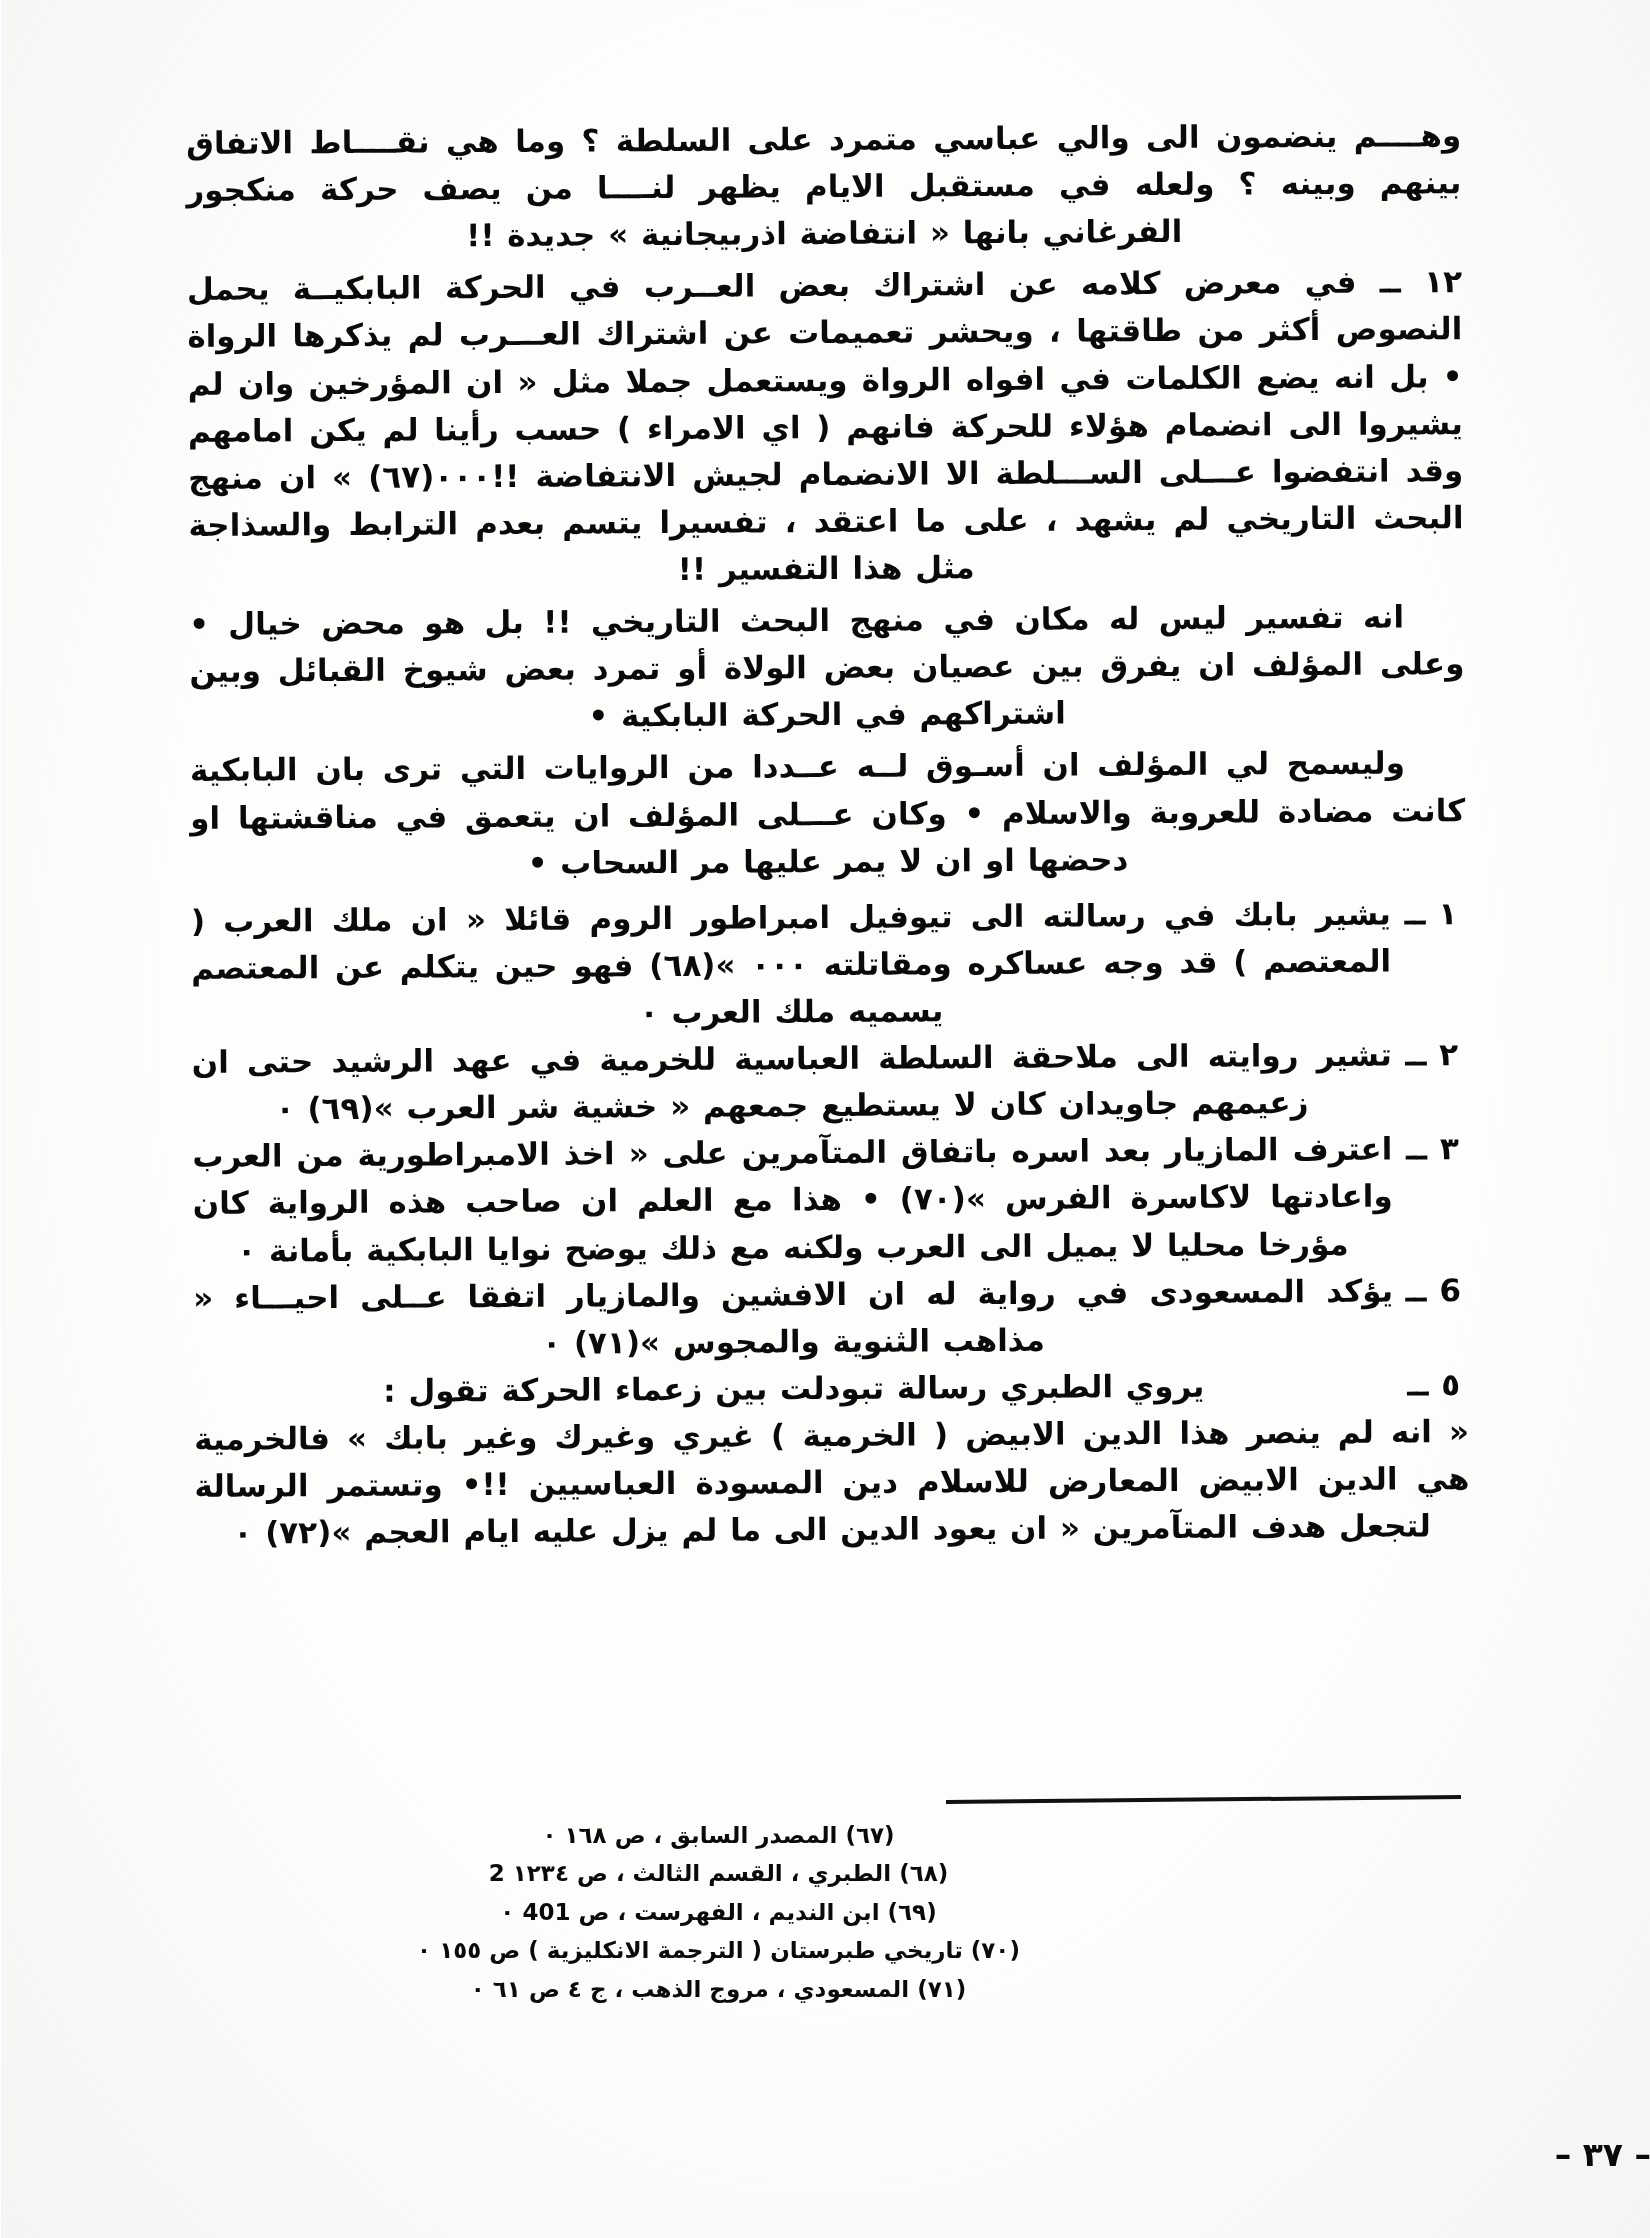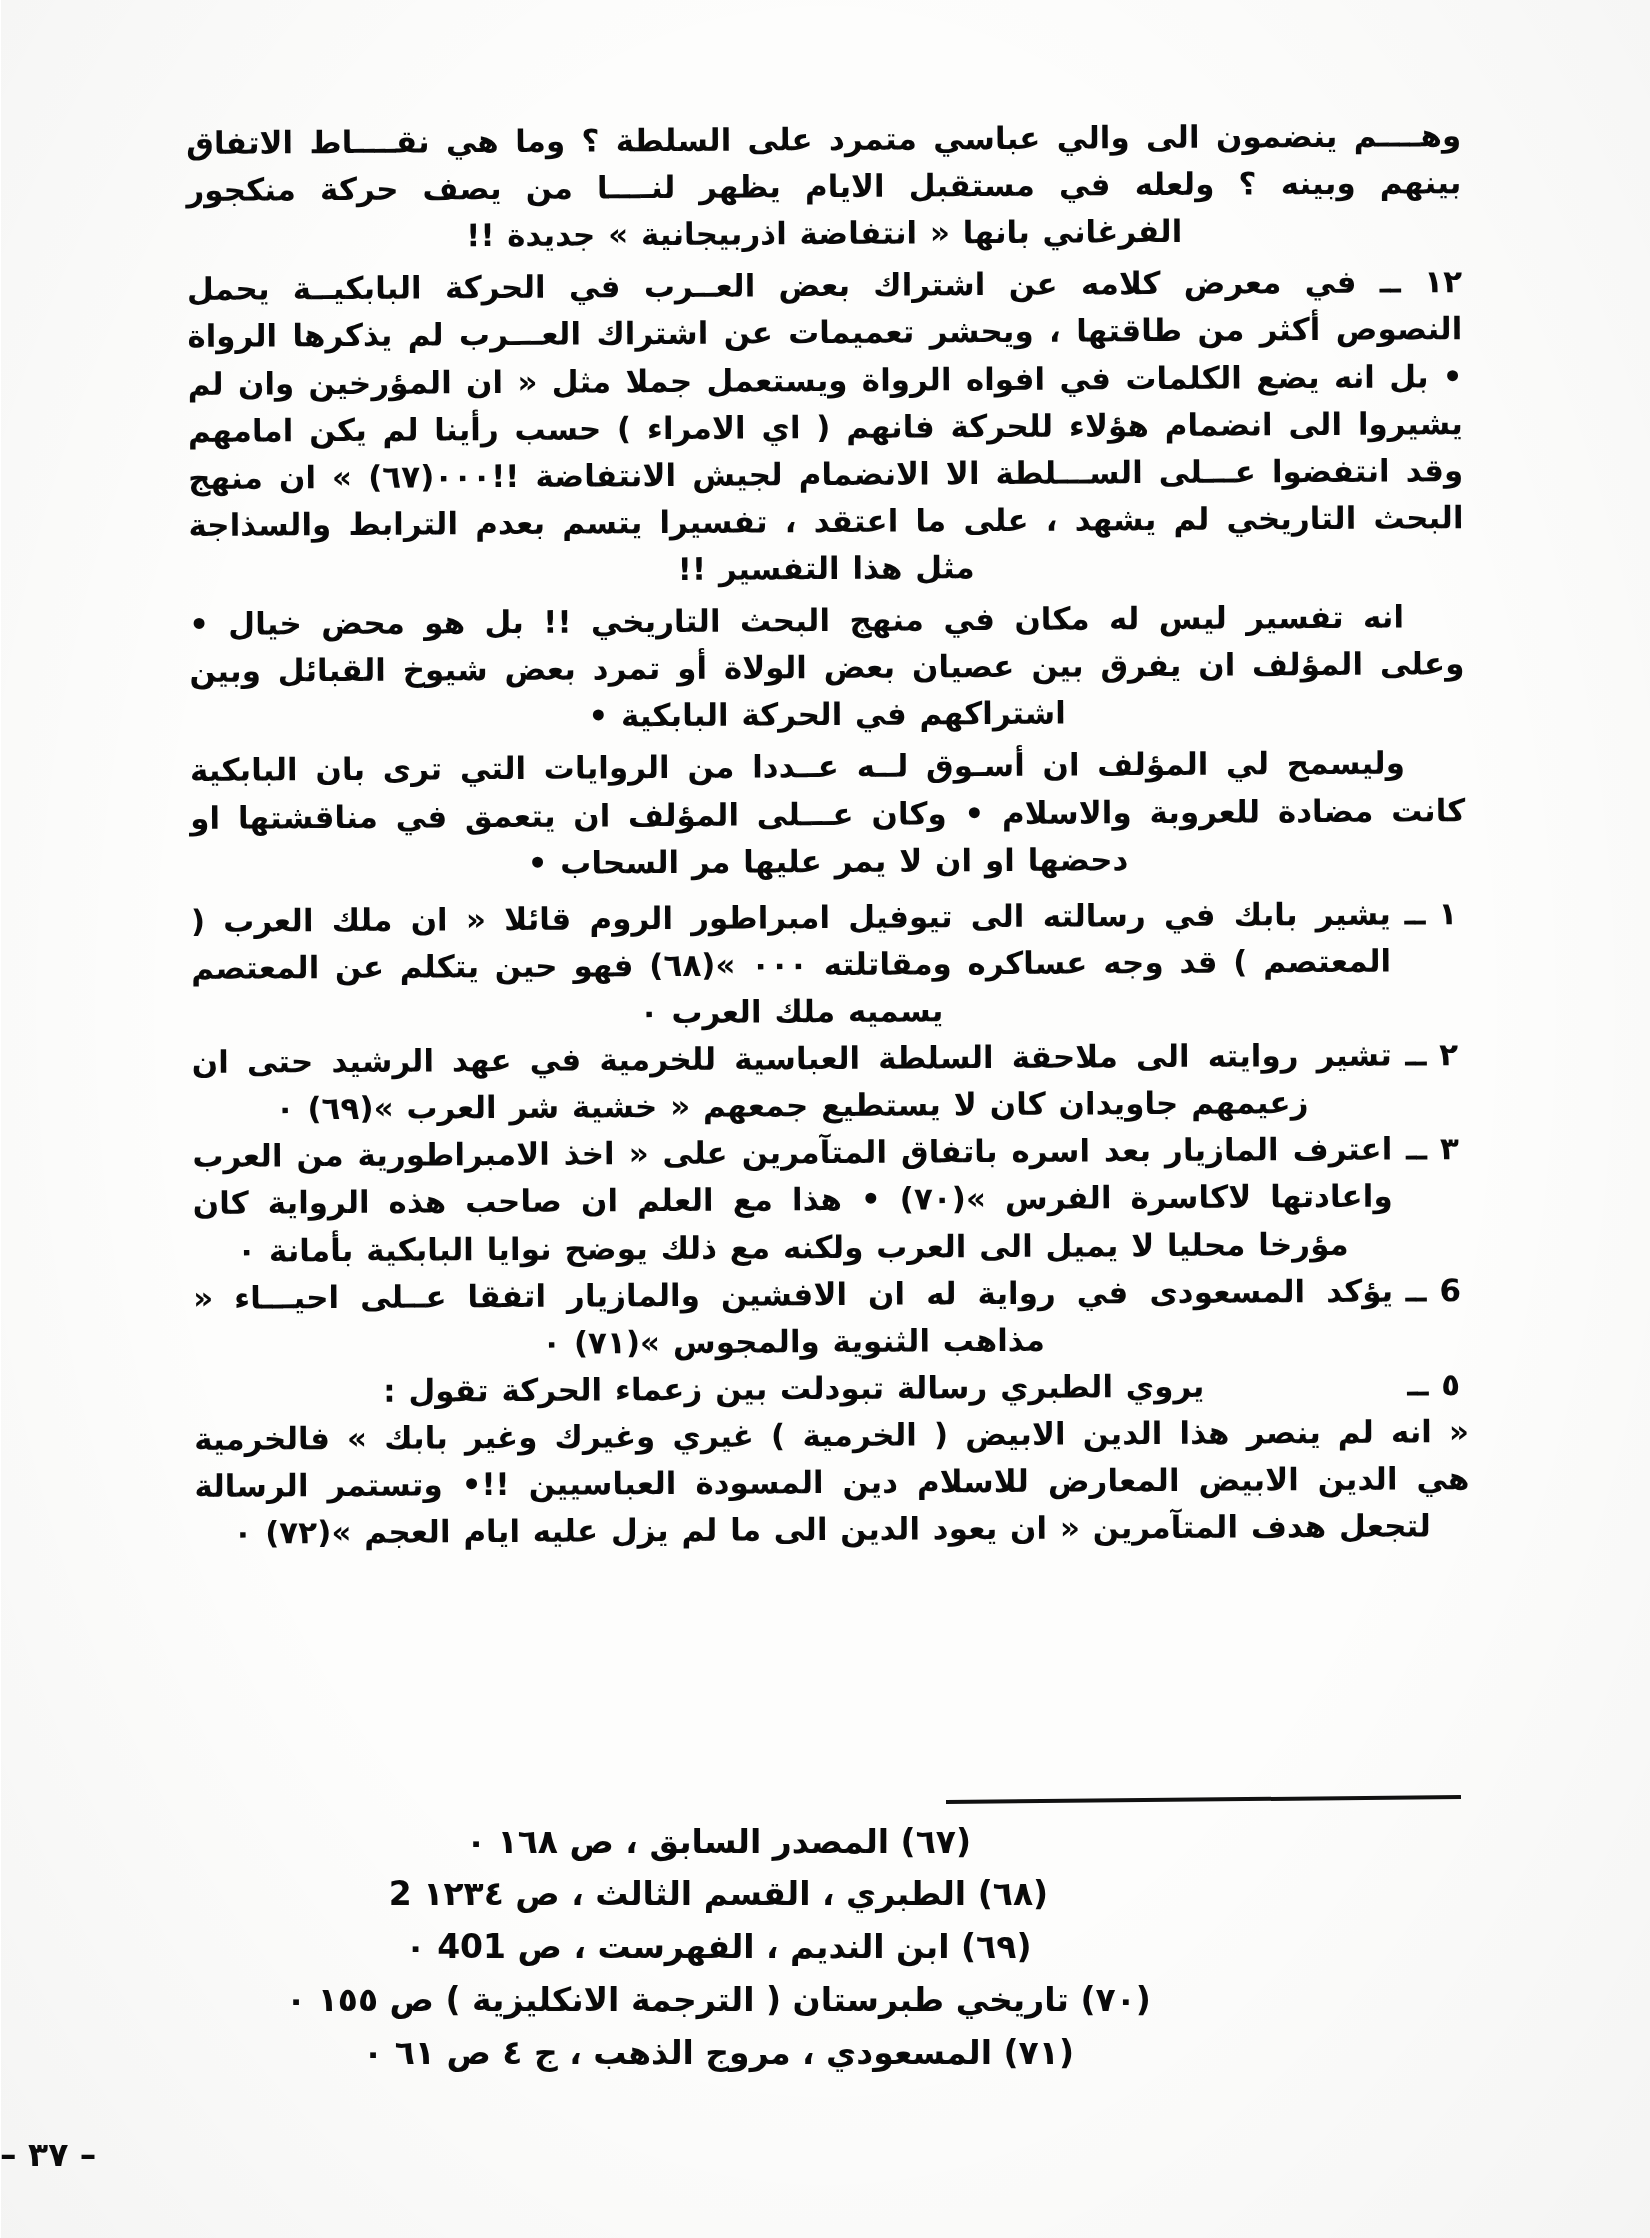--- a/index.html
+++ b/index.html
@@ -94,37 +94,37 @@
     height: 3.5px;
     background: #111;
     margin: 0 0 0 auto;
     transform: rotate(-0.55deg);
     transform-origin: left center;
   }
   .fn-list {
     margin-top: 15px;
   }
   .fn {
-    font-size: 33px;
+    font-size: 23px;
     line-height: 1.42;
     font-weight: 600;
     text-align: justify;
     text-align-last: center;
     margin: 0 0 6px 0;
     padding-right: 210px;
   }
   .fn .fn-marker { font-weight: 700; }
 
   
   .folio {
     position: absolute;
     left: 0;
     right: 0;
     top: 2135px;
-    text-align: left;
+    text-align: right;
     font-size: 33px;
     font-weight: 900;
     letter-spacing: 5px;
   }
 
   
   .skew {
     transform: rotate(-0.35deg);
     transform-origin: 50% 0%;
   }

